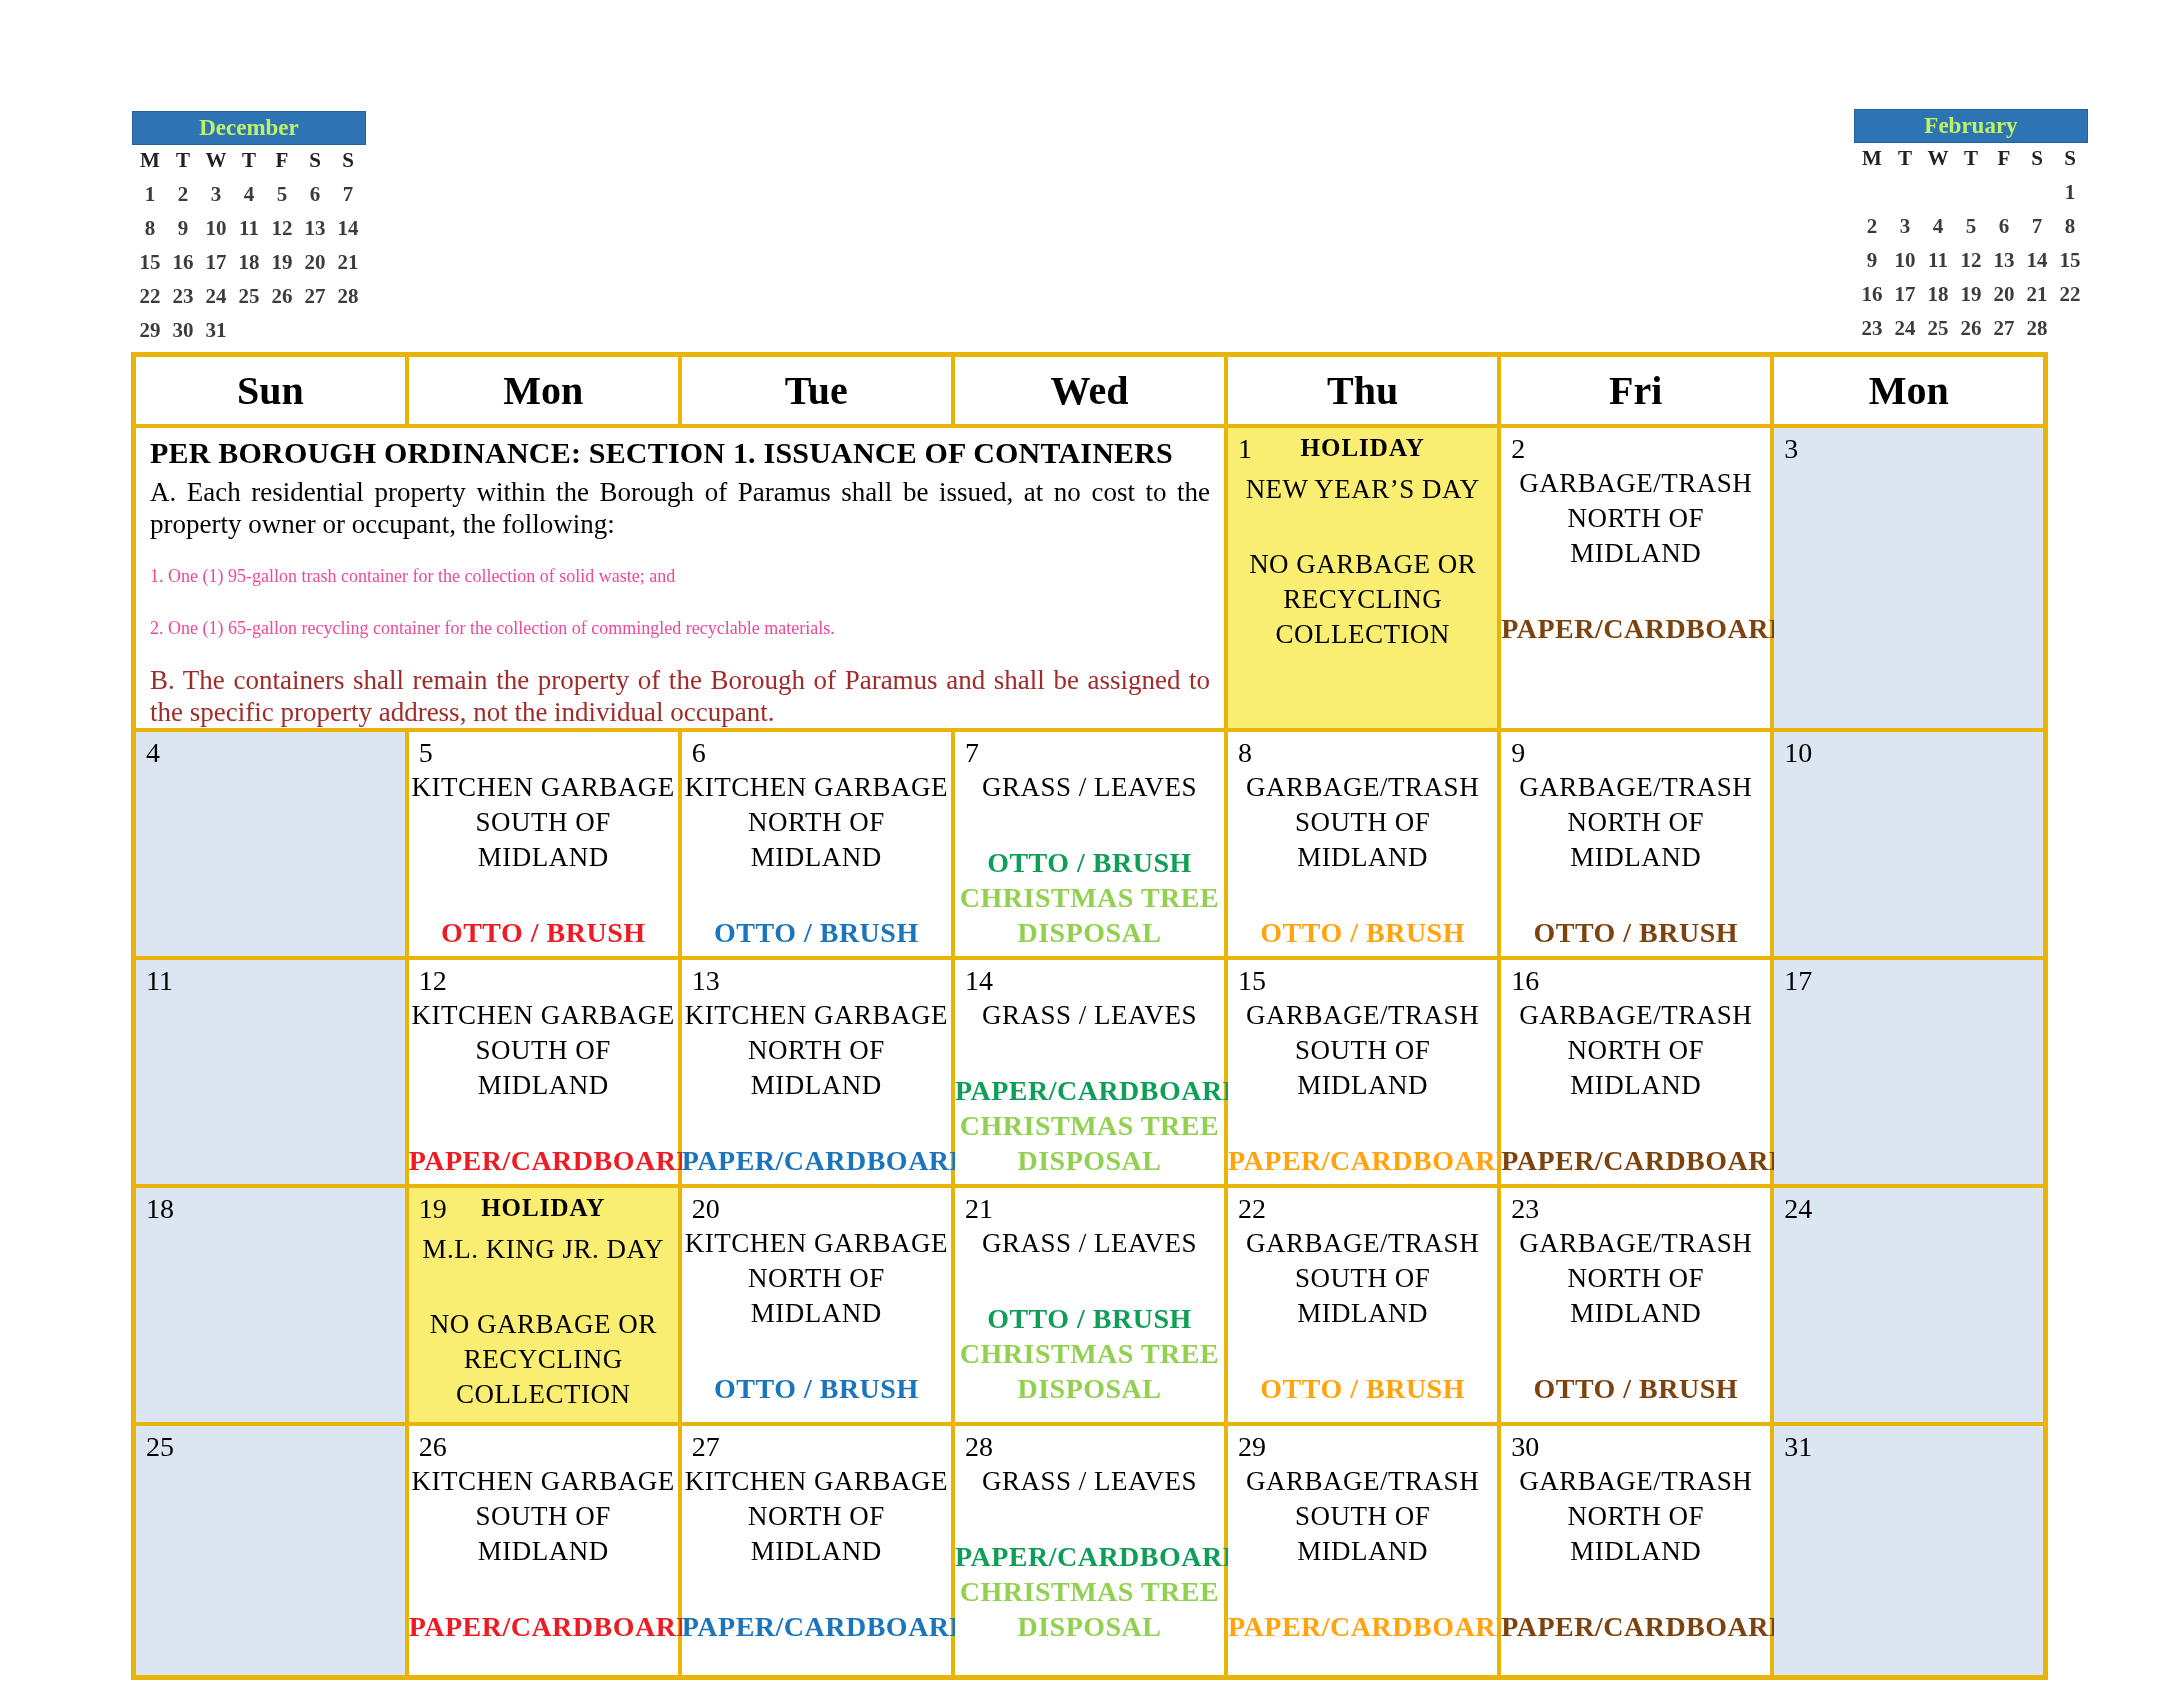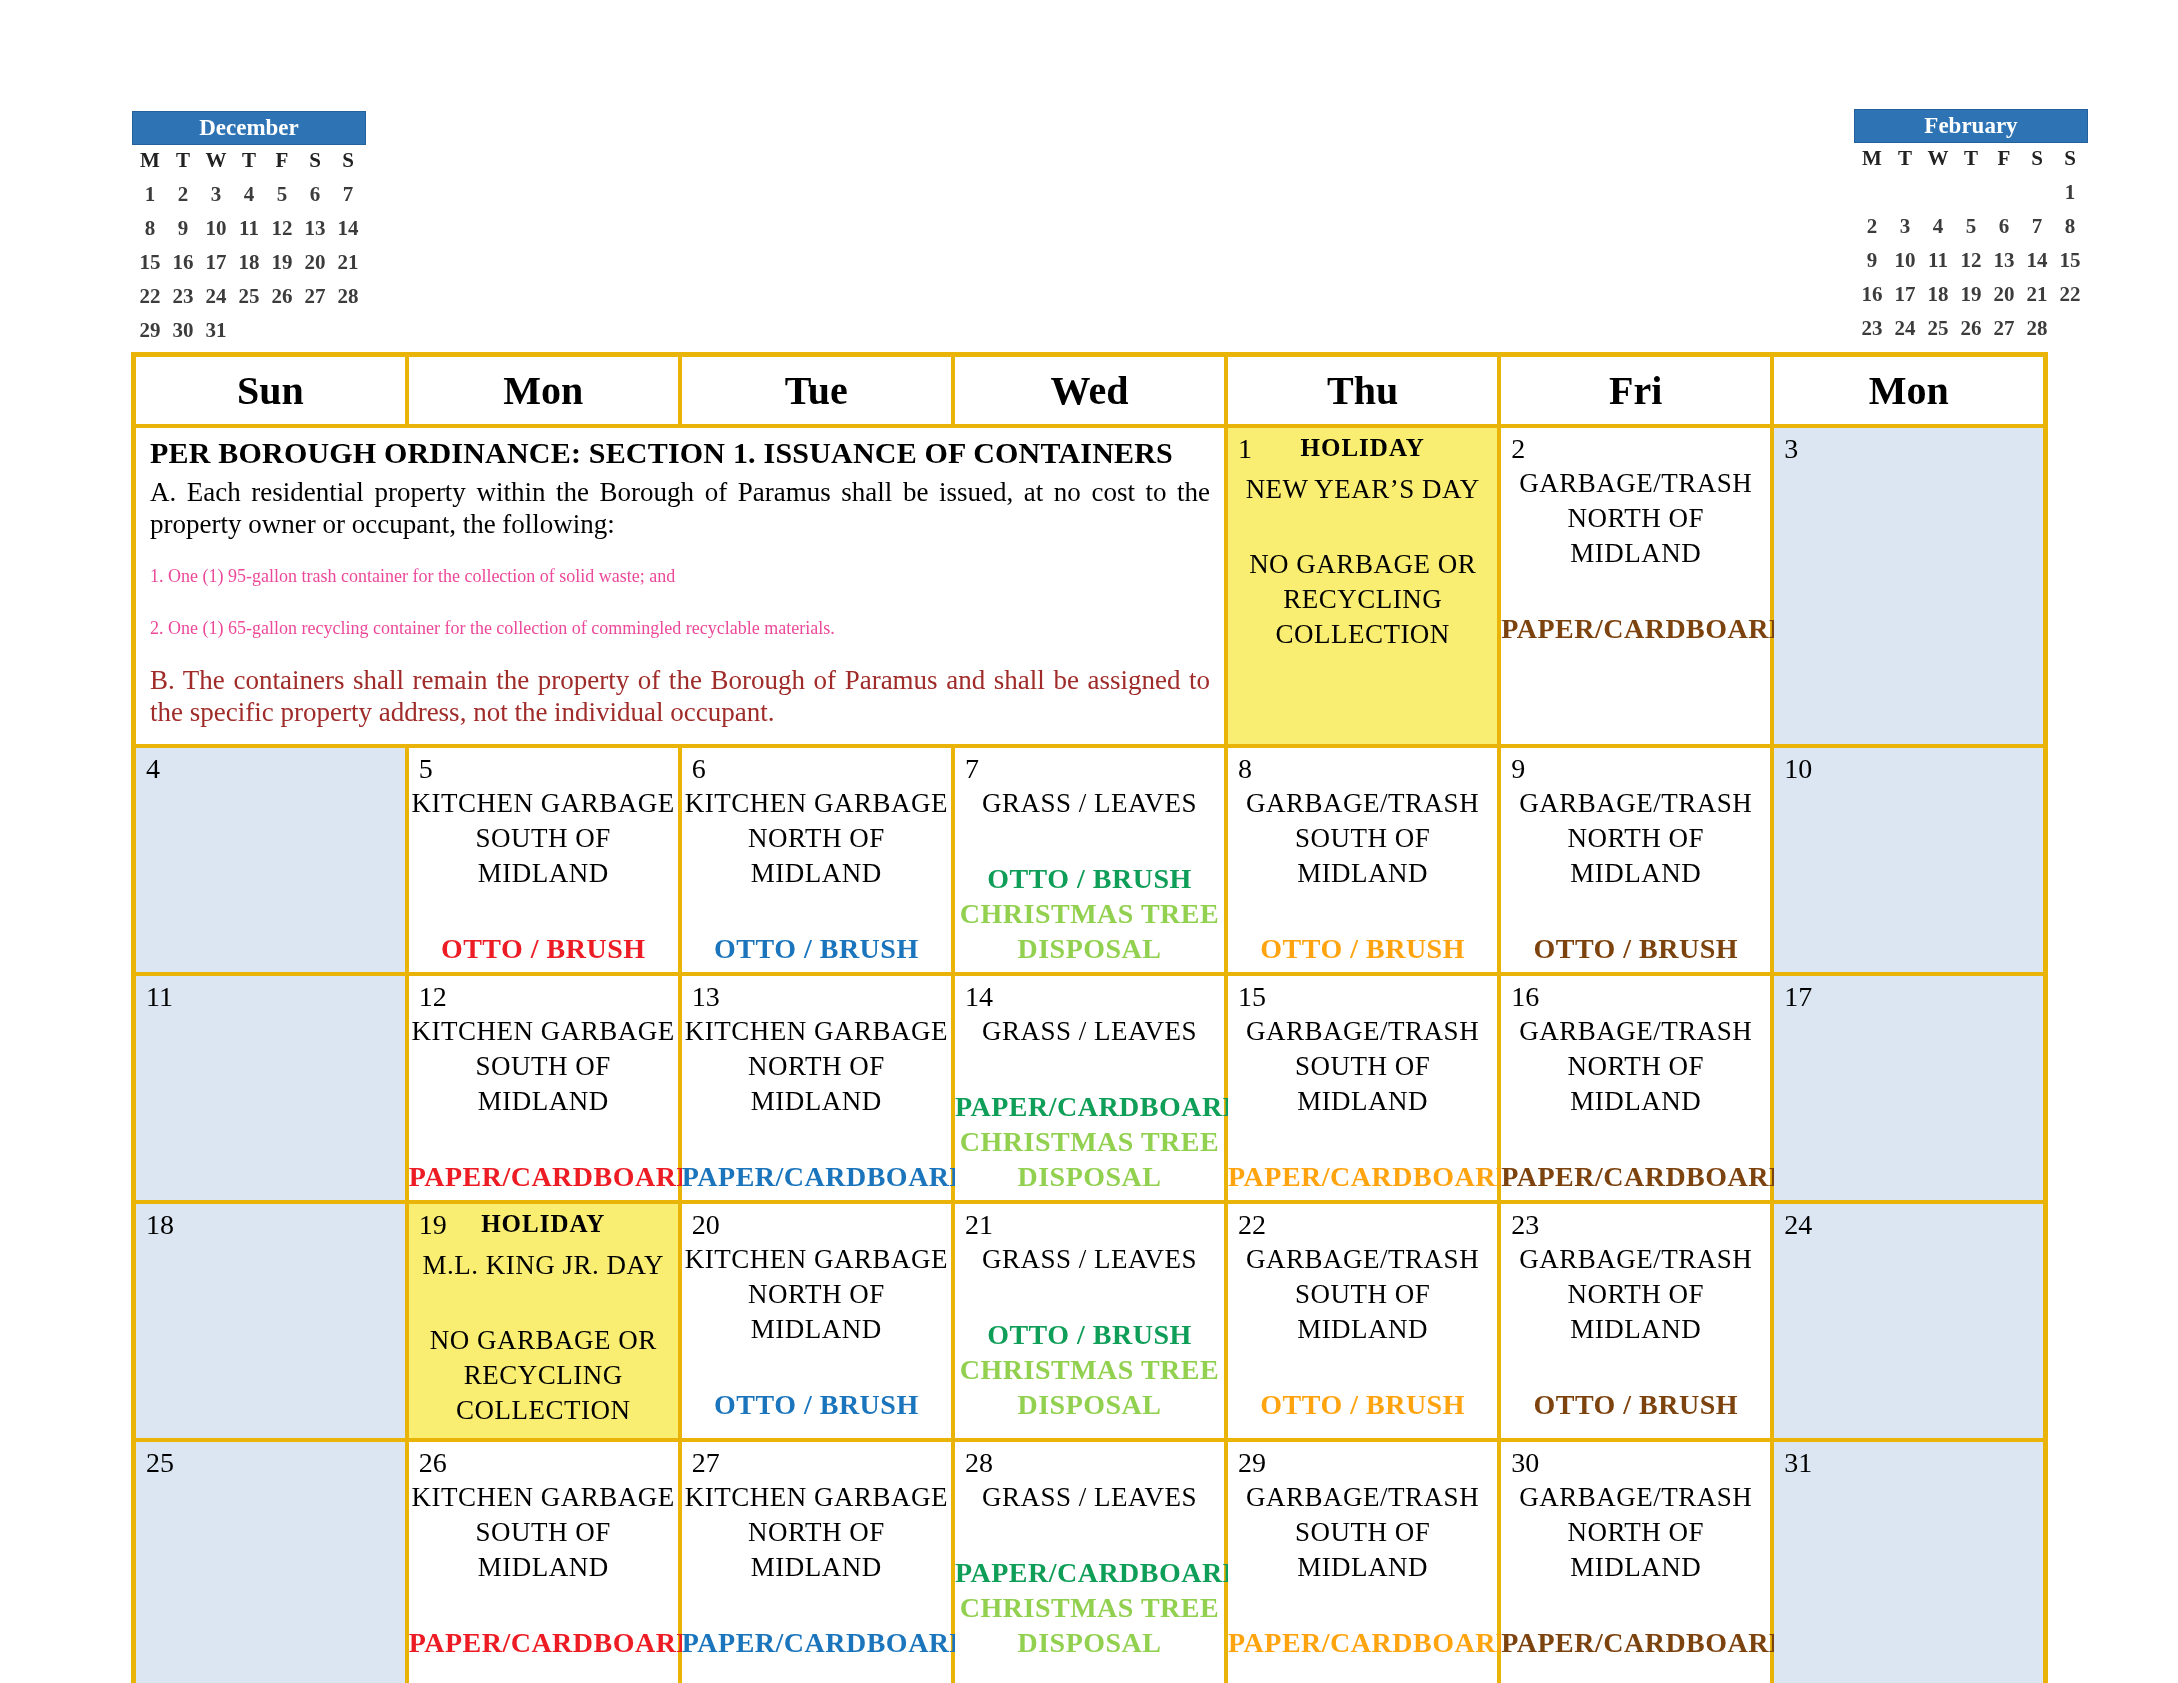--- a/index.html
+++ b/index.html
@@ -9,21 +9,21 @@
   
   .org-title{position:absolute;left:0;top:38px;width:2178px;text-align:center;
              font-size:57px;color:#1b75bc;letter-spacing:1px;}
   .month-title{position:absolute;left:0;top:94px;width:2178px;text-align:center;
              font-size:150px;font-weight:bold;color:#1b75bc;letter-spacing:2px;}
 
   
   .minical{position:absolute;width:234px;}
   #minical-dec{left:132px;top:111px;}
   #minical-feb{left:1814px;top:109px;margin-left:40px;}
-  .mini-title{background:#2e74b5;color:#ffffff;font-weight:bold;font-size:23px;
+  .mini-title{background:#2e74b5;color:#bef264;font-weight:bold;font-size:23px;
               text-align:center;padding:3px 0;border:1px solid #24619c;}
   .mini-grid{display:grid;grid-template-columns:repeat(7,33px);margin-top:3px;
              row-gap:9px;justify-content:center;}
   .mini-wd{font-weight:bold;font-size:21px;color:#222;text-align:center;}
   .mini-num{font-weight:bold;font-size:21px;color:#3c3c3c;text-align:center;}
 
   
   table.cal{position:absolute;left:131px;top:352px;width:1917px;
             border-collapse:collapse;table-layout:fixed;background:#fff;}
   table.cal,table.cal th,table.cal td{border:4px solid #eab308;}
@@ -51,21 +51,21 @@
   .line.accent{font-weight:bold;font-size:28px;}
   .gap{height:40px;}
   .c-red{color:#ed1c24;}
   .c-blue{color:#1b75bc;}
   .c-green{color:#0f9e58;}
   .c-lightgreen{color:#92d050;}
   .c-orange{color:#ffa30f;}
   .c-brown{color:#7d430f;}
 
   
-  .ord{padding:8px 14px 16px 14px;text-align:left;}
+  .ord{padding:8px 14px 0 14px;text-align:left;}
   .ord-title{font-weight:bold;font-size:30px;letter-spacing:0.2px;color:#000;}
   .ord-p{font-size:27px;line-height:32px;color:#000;text-align:justify;margin-top:6px;}
   .ord-item{font-size:18px;line-height:32px;color:#ec4899;margin-top:20px;}
   .ord-b{font-size:27px;line-height:32px;color:#a02c2a;text-align:justify;margin-top:20px;}
 </style>
 </head>
 <body>
 
 <div id="page">
 

